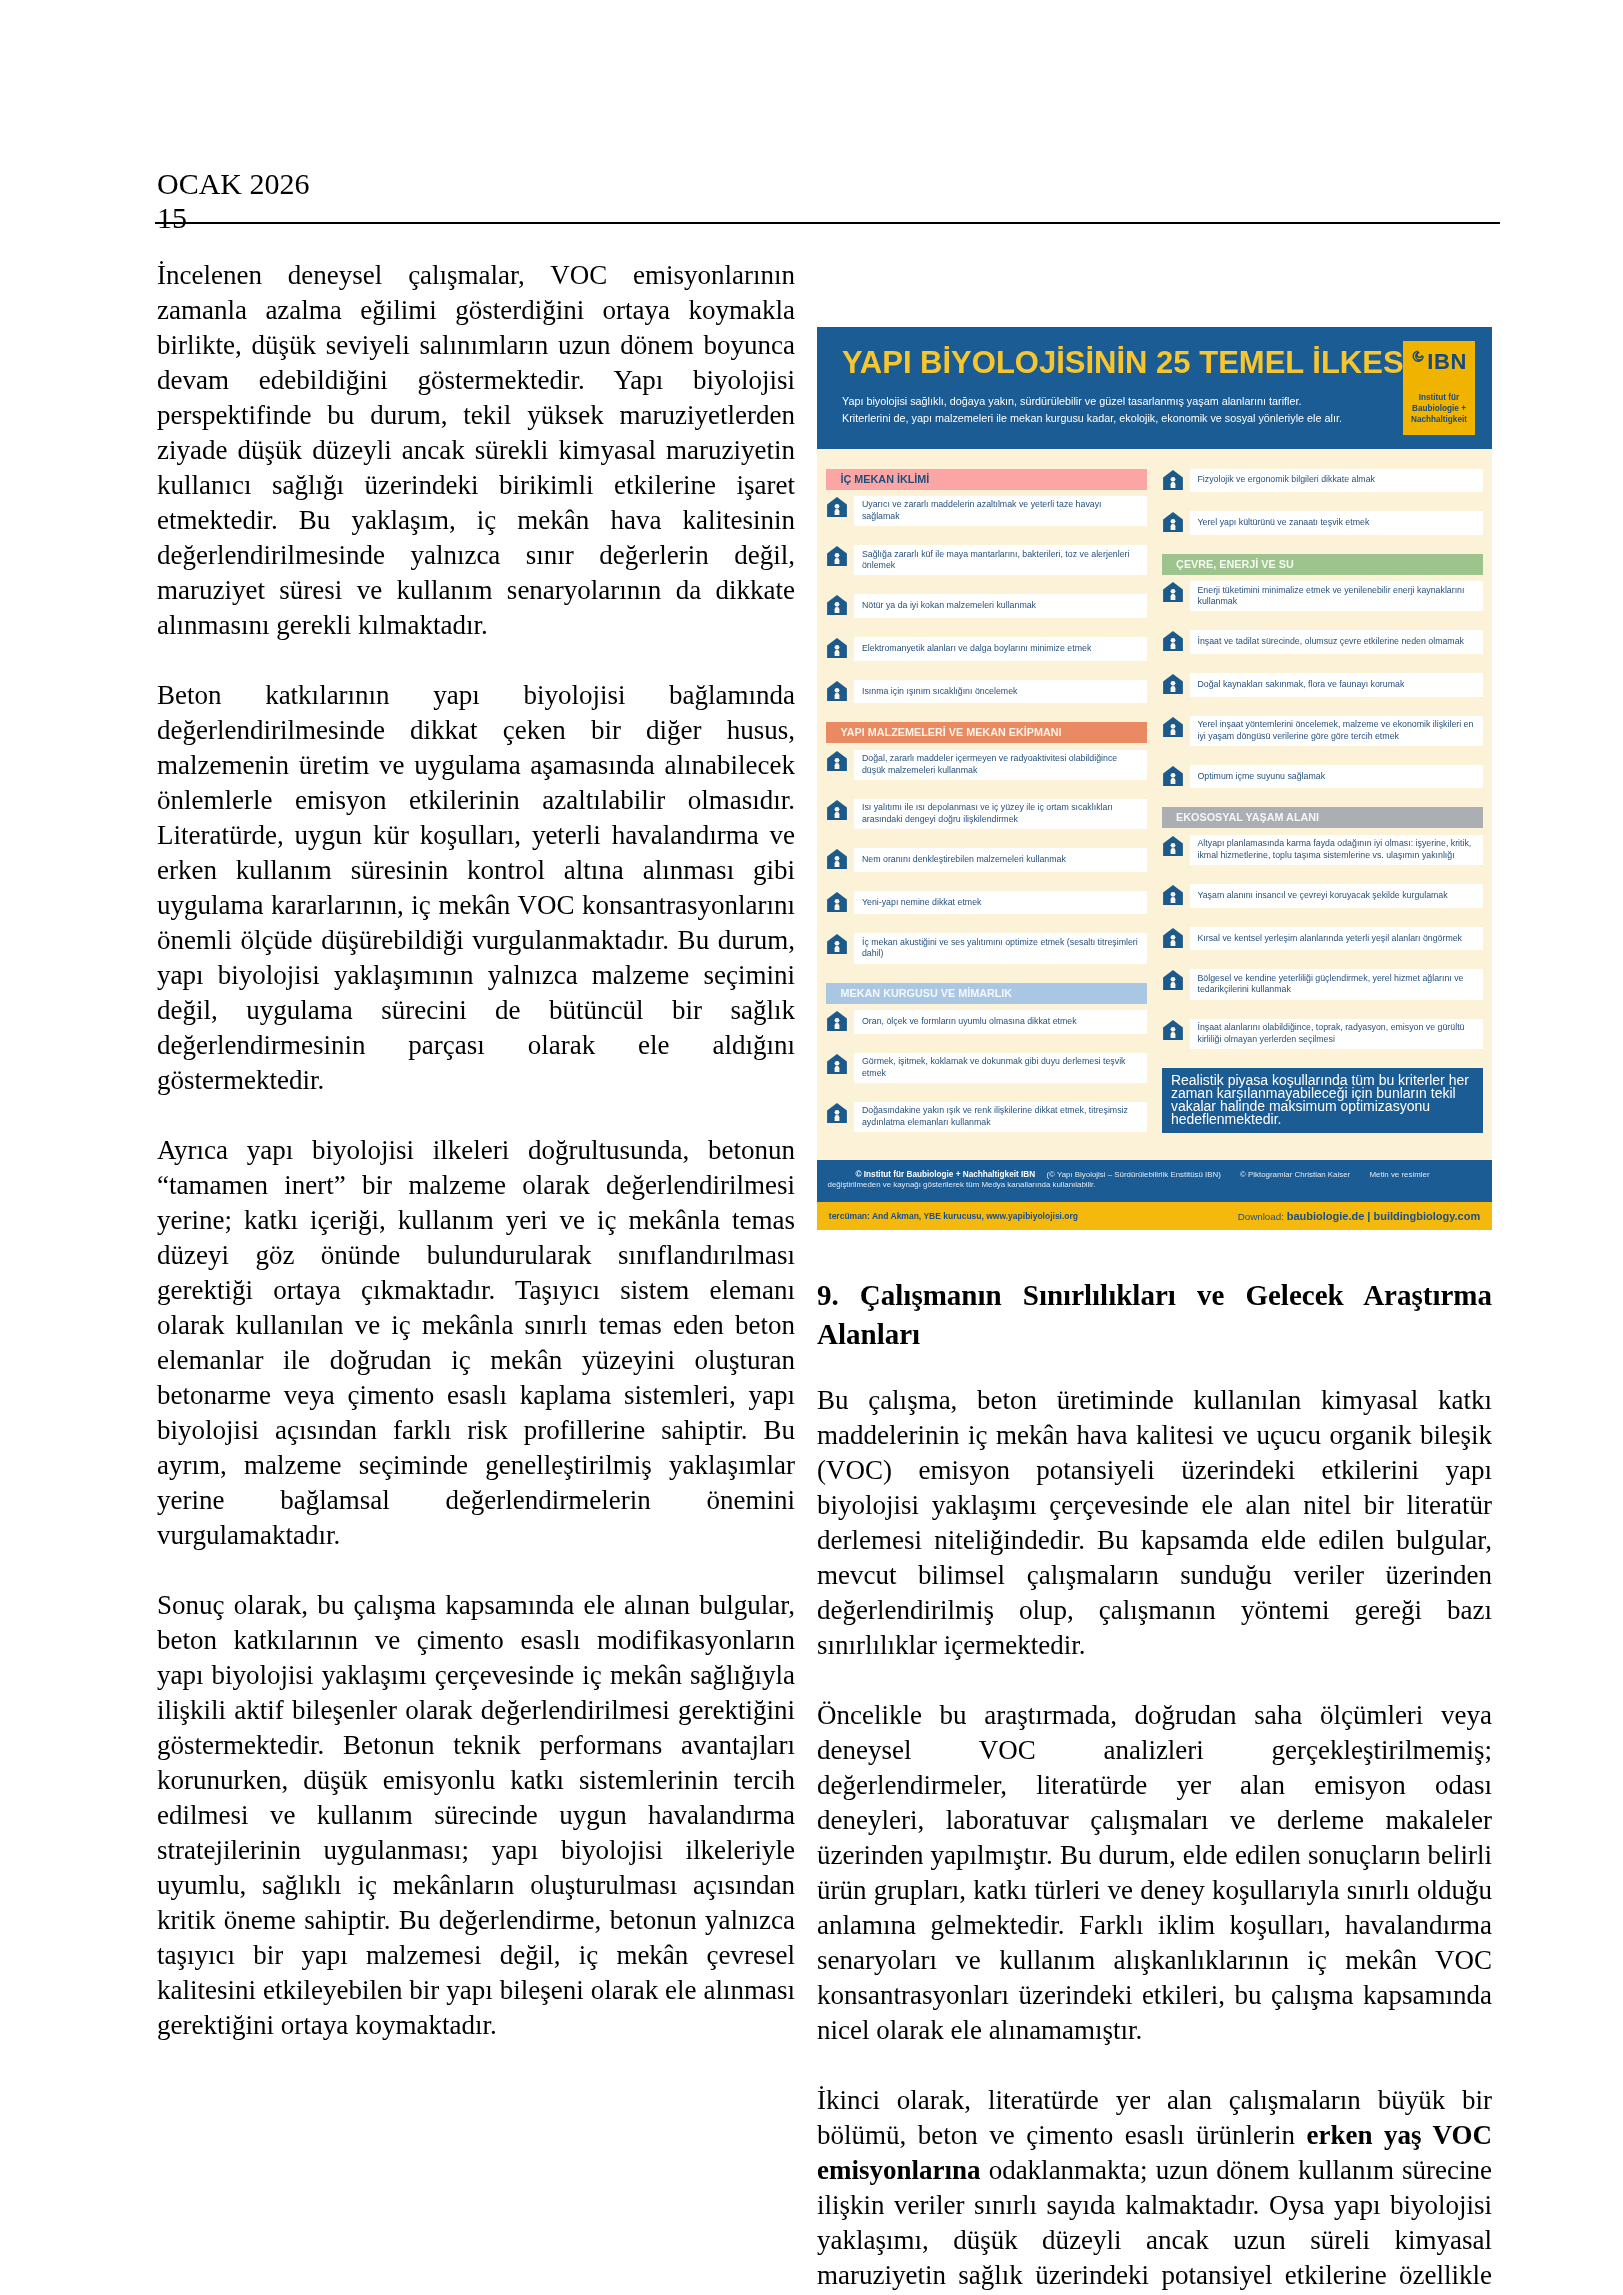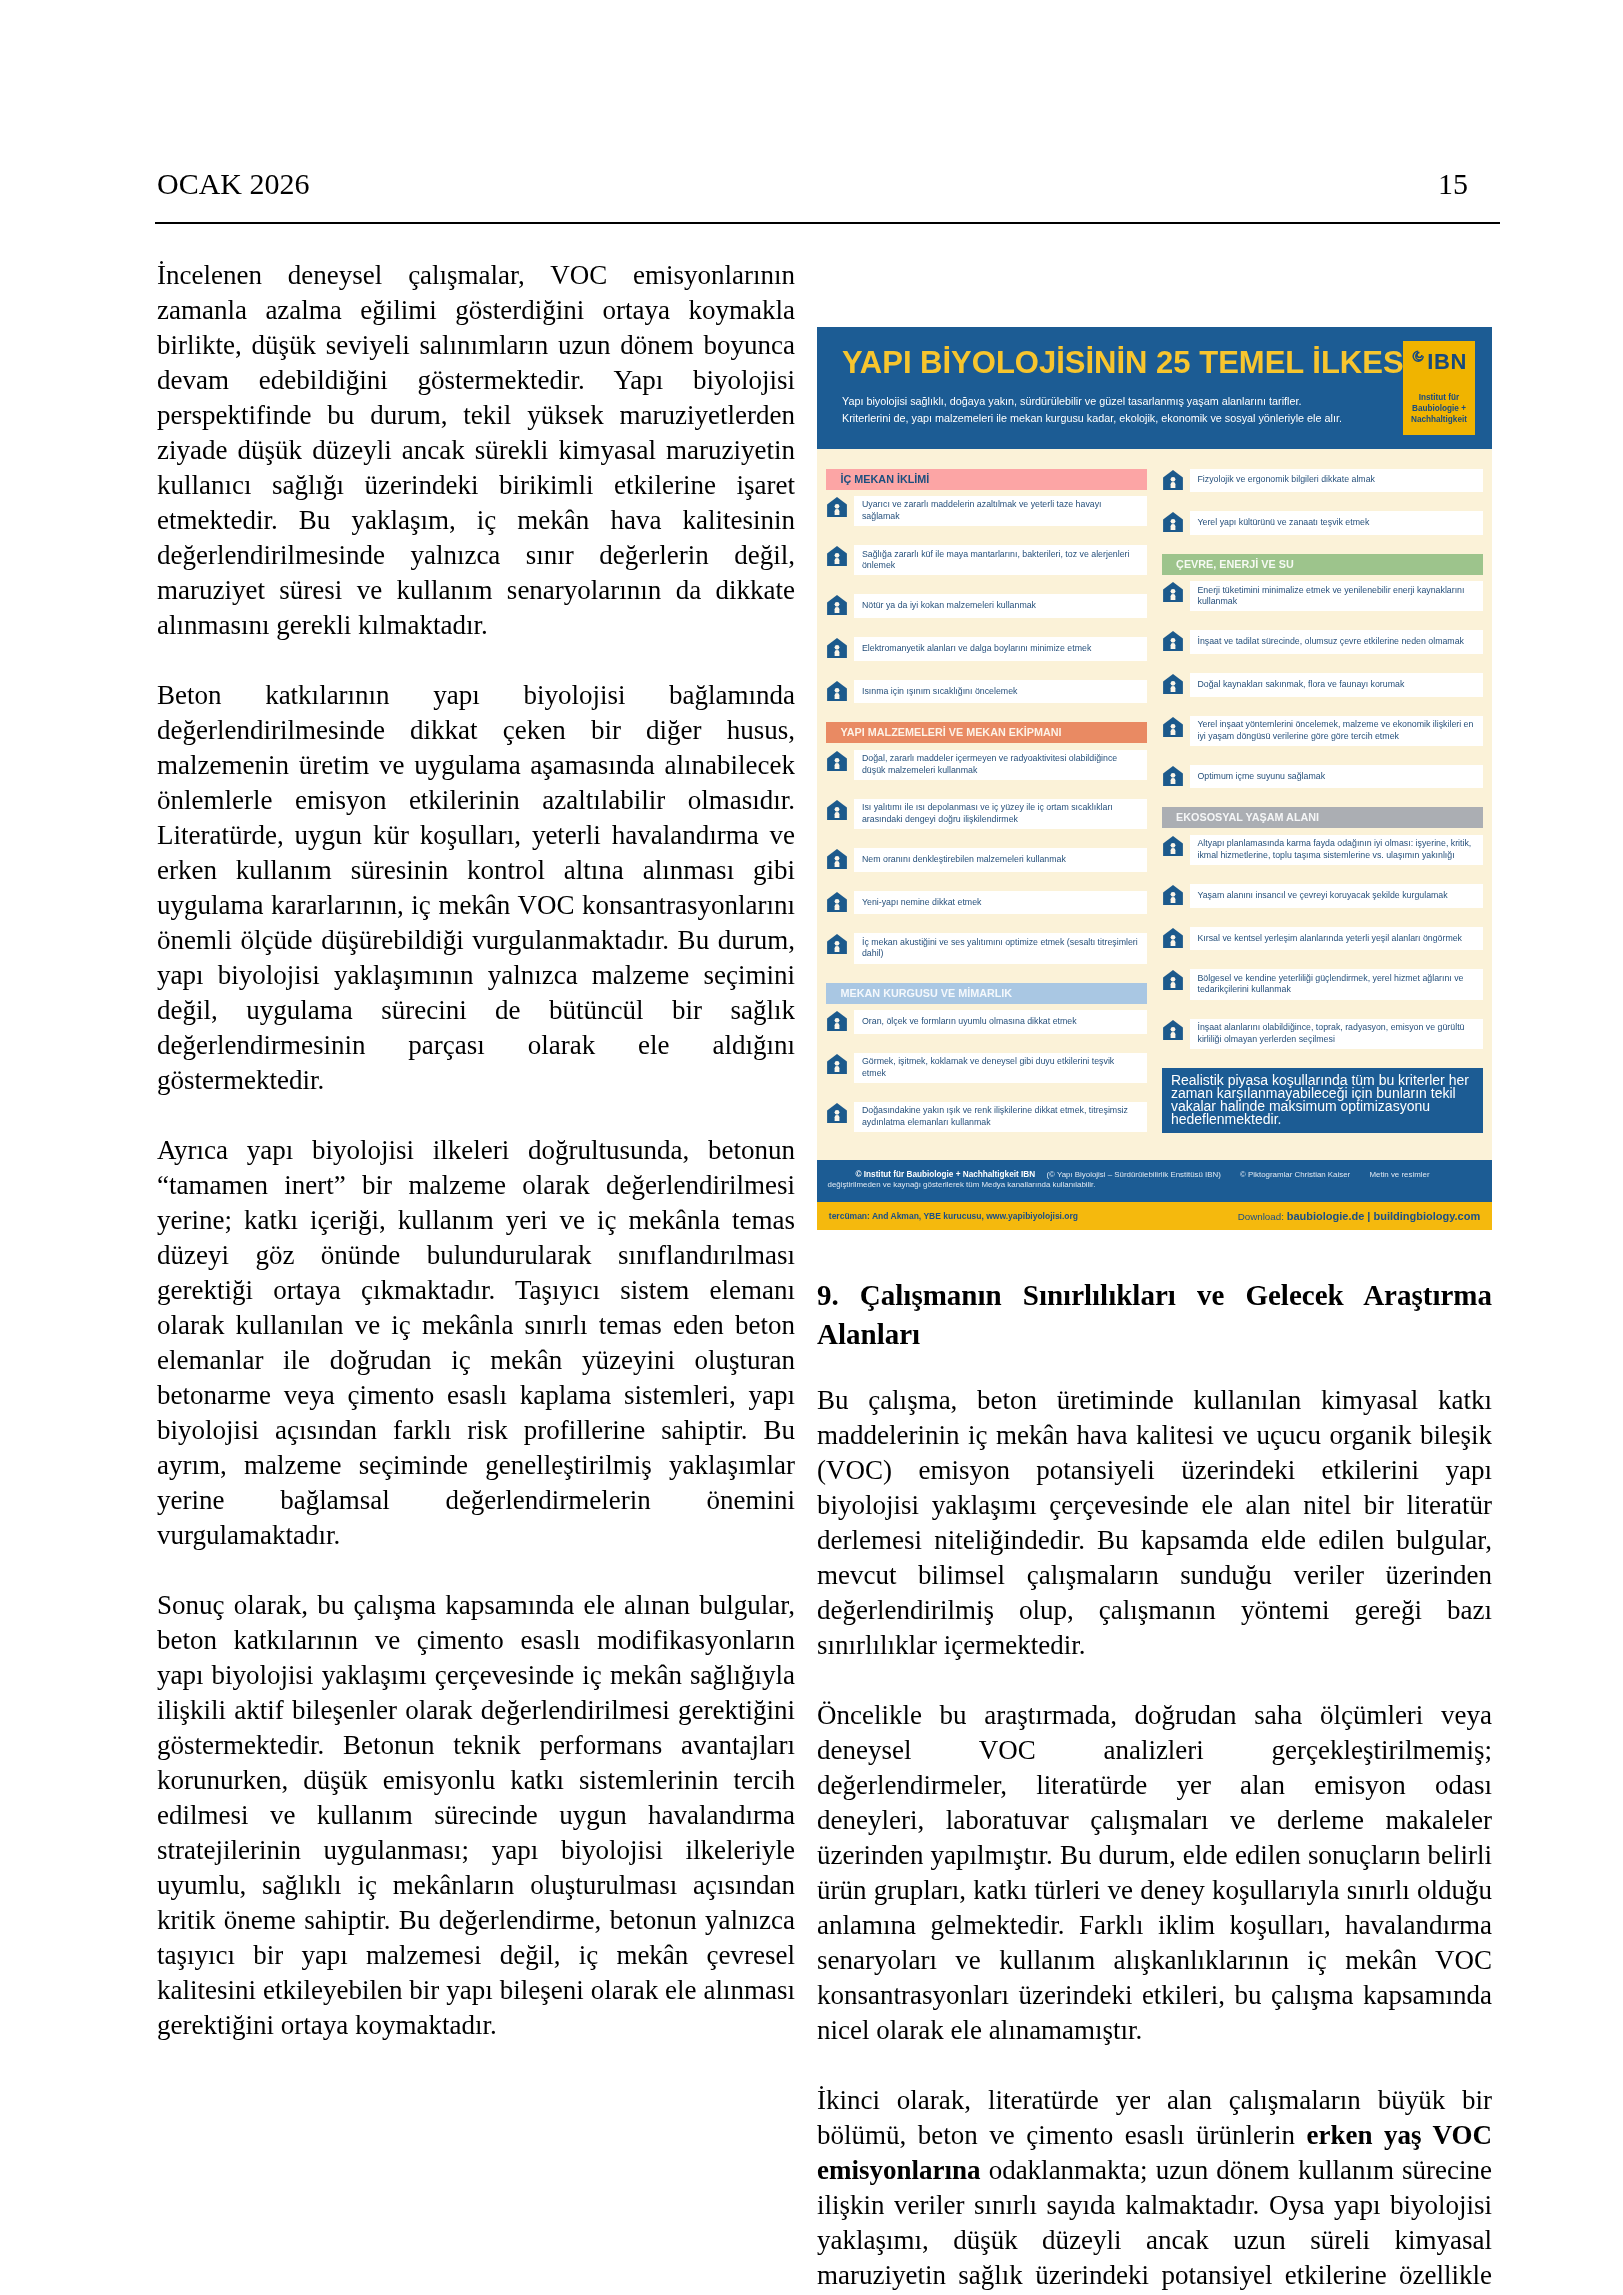--- a/index.html
+++ b/index.html
@@ -1,20 +1,20 @@
 <!DOCTYPE html>
 <html style="font-size:10.5px"><head>
 <meta charset="utf-8">
 <style>
   html,body{margin:0;padding:0;background:#ffffff;}
   .page{position:relative;width:1624px;height:2295px;background:#ffffff;overflow:hidden;
         font-family:"Liberation Serif",serif;color:#000;}
   
   .running-header{position:absolute;top:167px;left:157px;width:1342px;display:flex;
-        justify-content:space-between;font-size:30px;padding-right:0;}
+        justify-content:space-between;font-size:30px;padding-right:0;flex-direction:column;}
   .running-header .pageno{margin-right:31px;}
   .header-rule{position:absolute;top:222px;left:155px;width:1345px;border-top:2.6px solid #000;height:0;}
   
   .columns{position:absolute;top:258px;left:157px;display:flex;gap:22px;}
   .col-left{width:638px;}
   .col-right{width:675px;}
   .pg{font-size:27px;line-height:35px;text-align:justify;margin:0 0 35px 0;}
   .rc-heading{font-size:29px;line-height:39px;font-weight:bold;text-align:justify;margin:46px 0 29px 0;}
   .bold-inline{font-weight:bold;}
   
@@ -179,21 +179,21 @@
             <div class="ig-item">
               <svg class="ig-pic" viewBox="0 0 34 34" width="22" height="22">
                   <use href="#hp"></use>
                 </svg>
               <div class="ig-item-text">Oran, ölçek ve formların uyumlu olmasına dikkat etmek</div>
             </div>
             <div class="ig-item">
               <svg class="ig-pic" viewBox="0 0 34 34" width="22" height="22">
                   <use href="#hp"></use>
                 </svg>
-              <div class="ig-item-text">Görmek, işitmek, koklamak ve deneysel gibi duyu etkilerini teşvik etmek</div>
+              <div class="ig-item-text">Görmek, işitmek, koklamak ve dokunmak gibi duyu derlemesi teşvik etmek</div>
             </div>
             <div class="ig-item">
               <svg class="ig-pic" viewBox="0 0 34 34" width="22" height="22">
                   <use href="#hp"></use>
                 </svg>
               <div class="ig-item-text">Doğasındakine yakın ışık ve renk ilişkilerine dikkat etmek, titreşimsiz aydınlatma elemanları kullanmak</div>
             </div>
           </div>
 
           <div class="ig-col">

